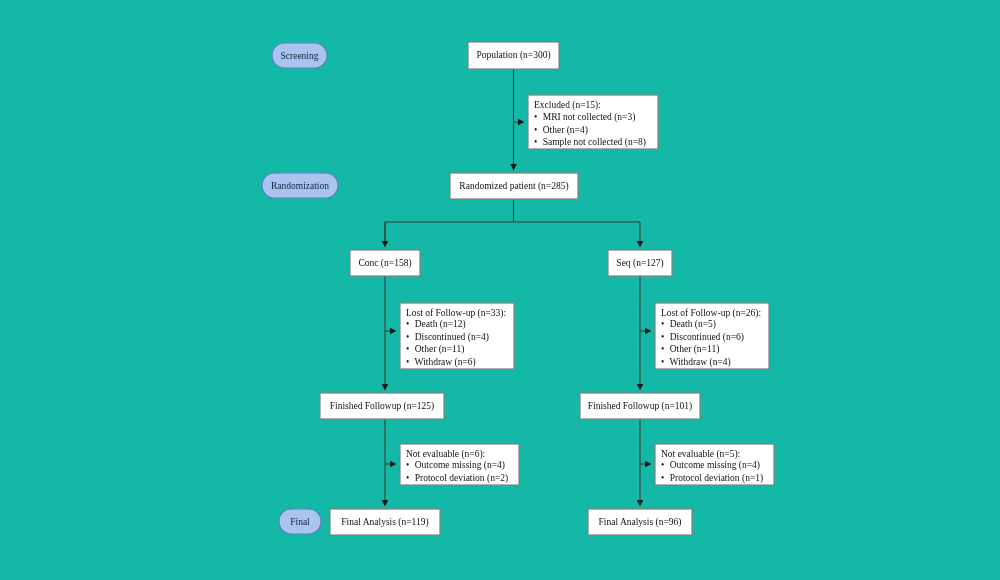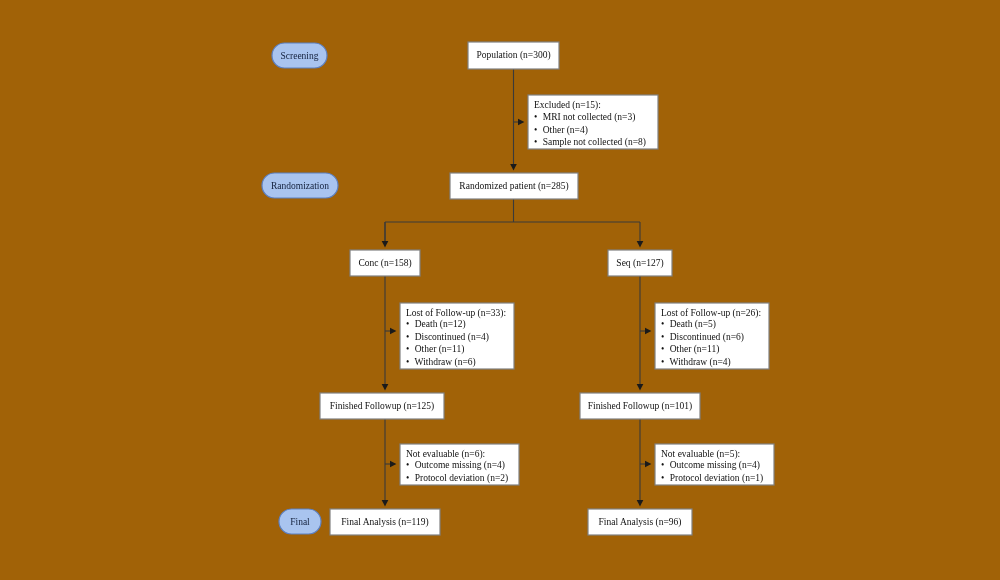--- a/index.html
+++ b/index.html
@@ -10,21 +10,21 @@
   body {
     width: 1000px;
     height: 580px;
     overflow: hidden;
     font-family: "Liberation Serif", "DejaVu Serif", serif;
   }
   #chart-root {
     position: relative;
     width: 1000px;
     height: 580px;
-    background: #a16207;
+    background: #14b8a6;
   }
   svg.flow-canvas {
     position: absolute;
     left: 0;
     top: 0;
     width: 1000px;
     height: 580px;
     display: block;
   }
   .node-box {

